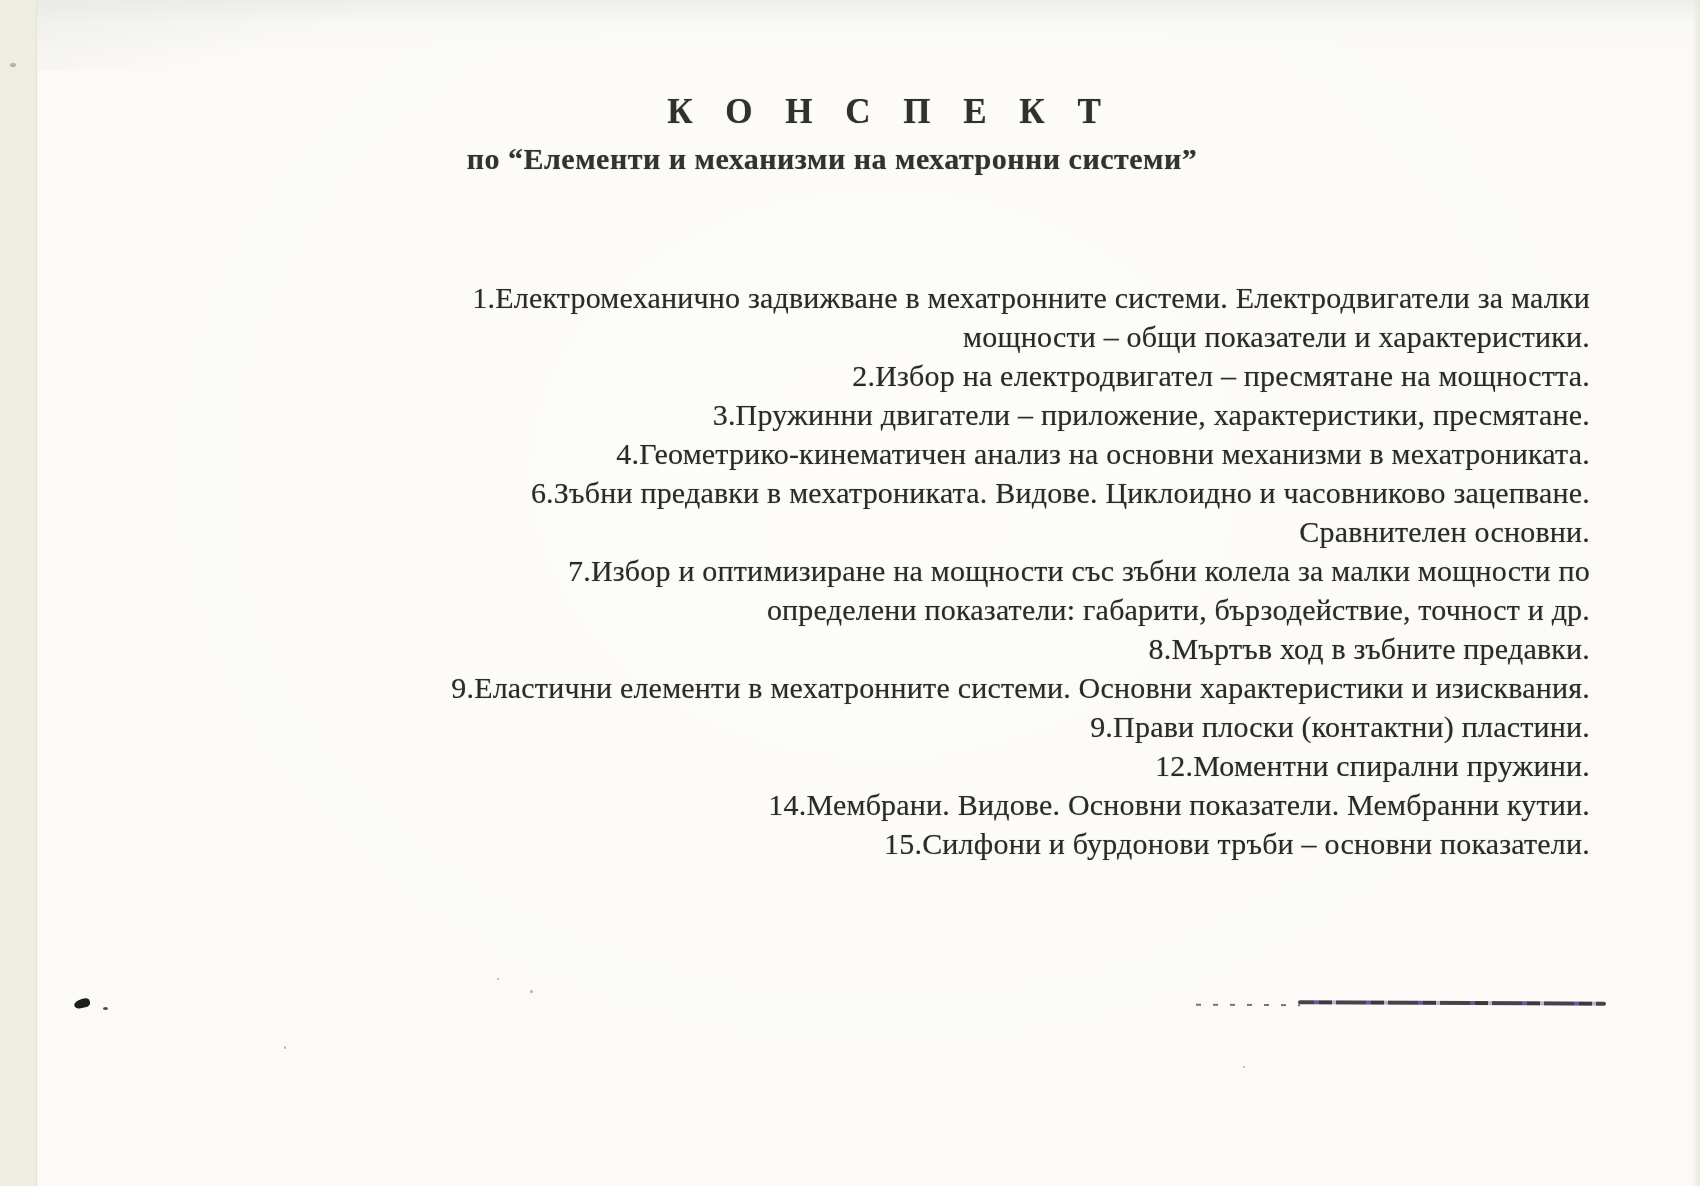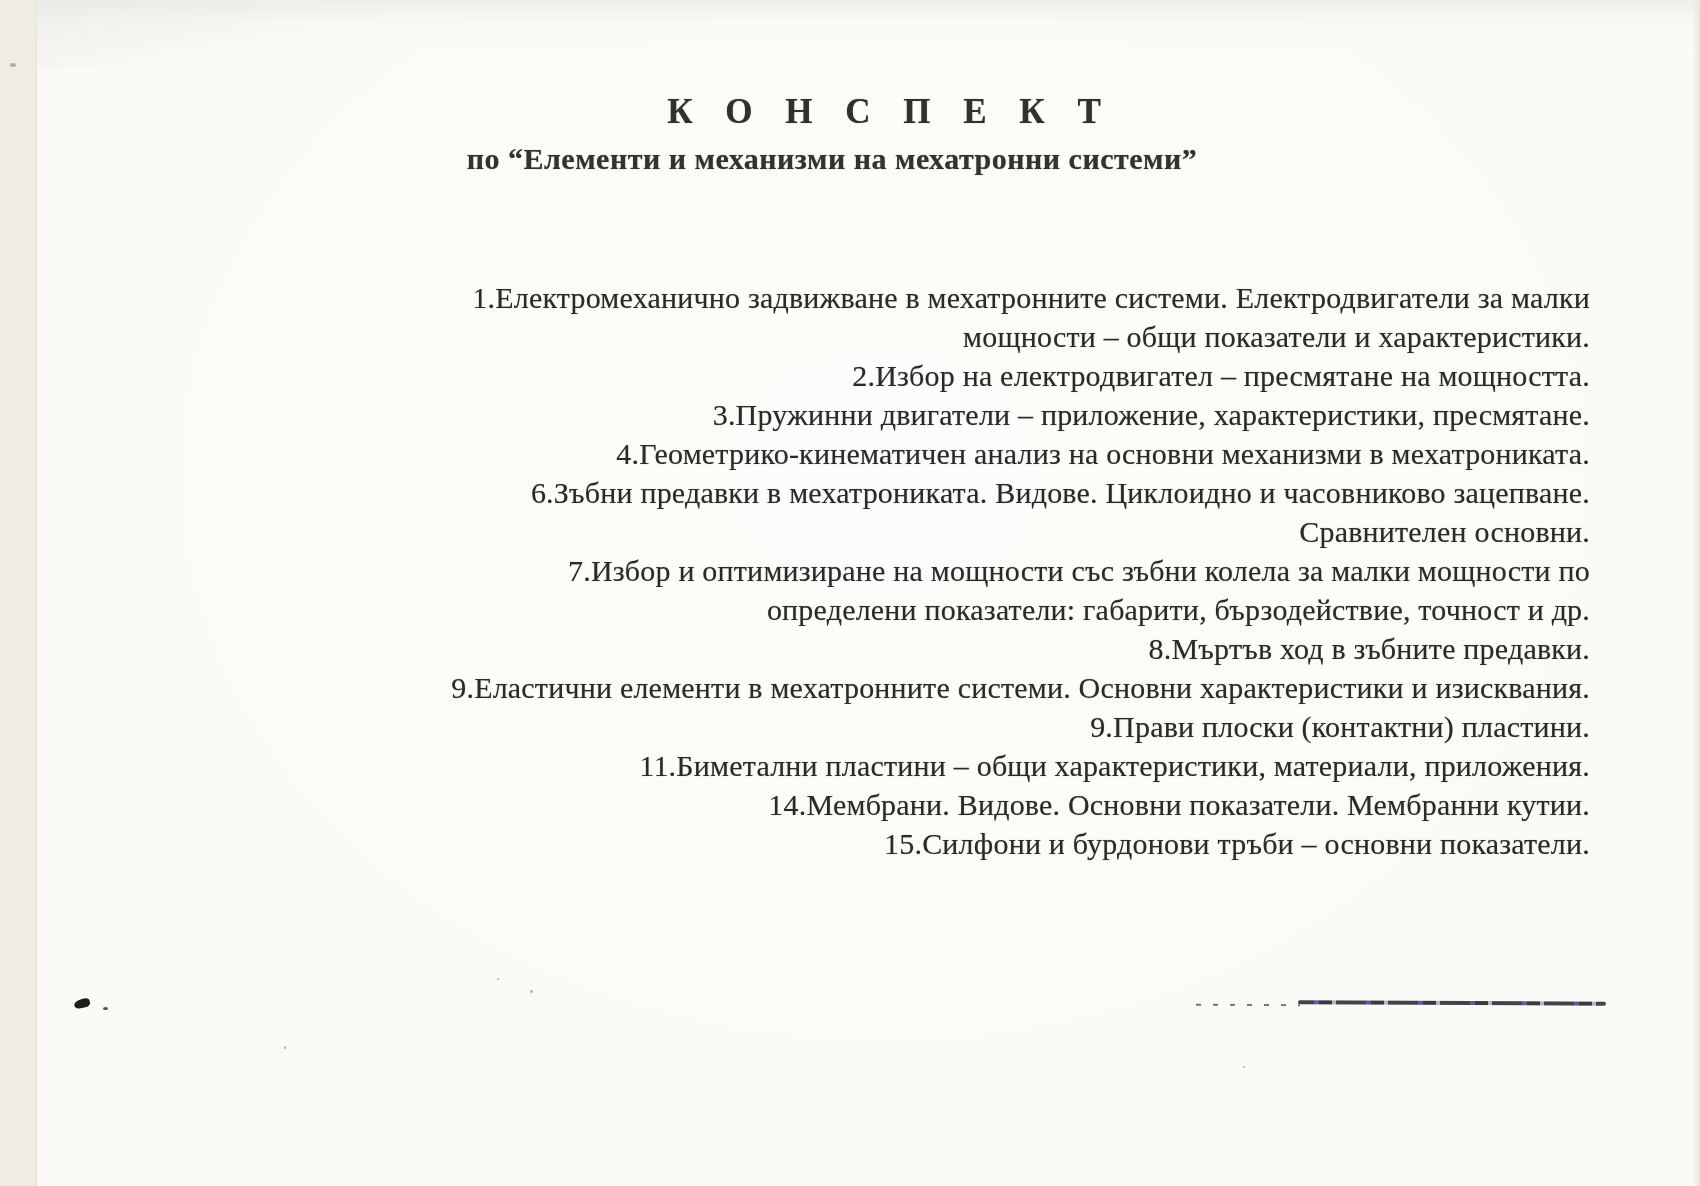--- a/index.html
+++ b/index.html
@@ -129,21 +129,21 @@
   <div class="list">
     <p class="item"><span class="num">1.</span><span class="txt">Електромеханично задвижване в мехатронните системи. Електродвигатели за малки</span><br><span class="txt">мощности – общи показатели и характеристики.</span></p>
     <p class="item"><span class="num">2.</span><span class="txt">Избор на електродвигател – пресмятане на мощността.</span></p>
     <p class="item"><span class="num">3.</span><span class="txt">Пружинни двигатели – приложение, характеристики, пресмятане.</span></p>
     <p class="item"><span class="num">4.</span><span class="txt">Геометрико-кинематичен анализ на основни механизми в мехатрониката.</span></p>
     <p class="item"><span class="num">6.</span><span class="txt">Зъбни предавки в мехатрониката. Видове. Циклоидно и часовниково зацепване.</span><br><span class="txt">Сравнителен основни.</span></p>
     <p class="item"><span class="num">7.</span><span class="txt">Избор и оптимизиране на мощности със зъбни колела за малки мощности по</span><br><span class="txt">определени показатели: габарити, бързодействие, точност и др.</span></p>
     <p class="item"><span class="num">8.</span><span class="txt">Мъртъв ход в зъбните предавки.</span></p>
     <p class="item"><span class="num">9.</span><span class="txt">Еластични елементи в мехатронните системи. Основни характеристики и изисквания.</span></p>
     <p class="item"><span class="num">9.</span><span class="txt">Прави плоски (контактни) пластини.</span></p>
-    <p class="item"><span class="num">11.</span><span class="txt">Биметални пластини – общи характеристики, материали, приложения.</span></p>
+    <p class="item"><span class="num">12.</span><span class="txt">Моментни спирални пружини.</span></p>
     <p class="item"><span class="num">14.</span><span class="txt">Мембрани. Видове. Основни показатели. Мембранни кутии.</span></p>
     <p class="item"><span class="num">15.</span><span class="txt">Силфони и бурдонови тръби – основни показатели.</span></p>
   </div>
 
   <div class="ink-blot"></div>
   <div class="ink-dot"></div>
   <div class="scratch-dashes"></div>
   <div class="scratch-main"></div>
   <div class="speck s1"></div>
   <div class="speck s2"></div>

